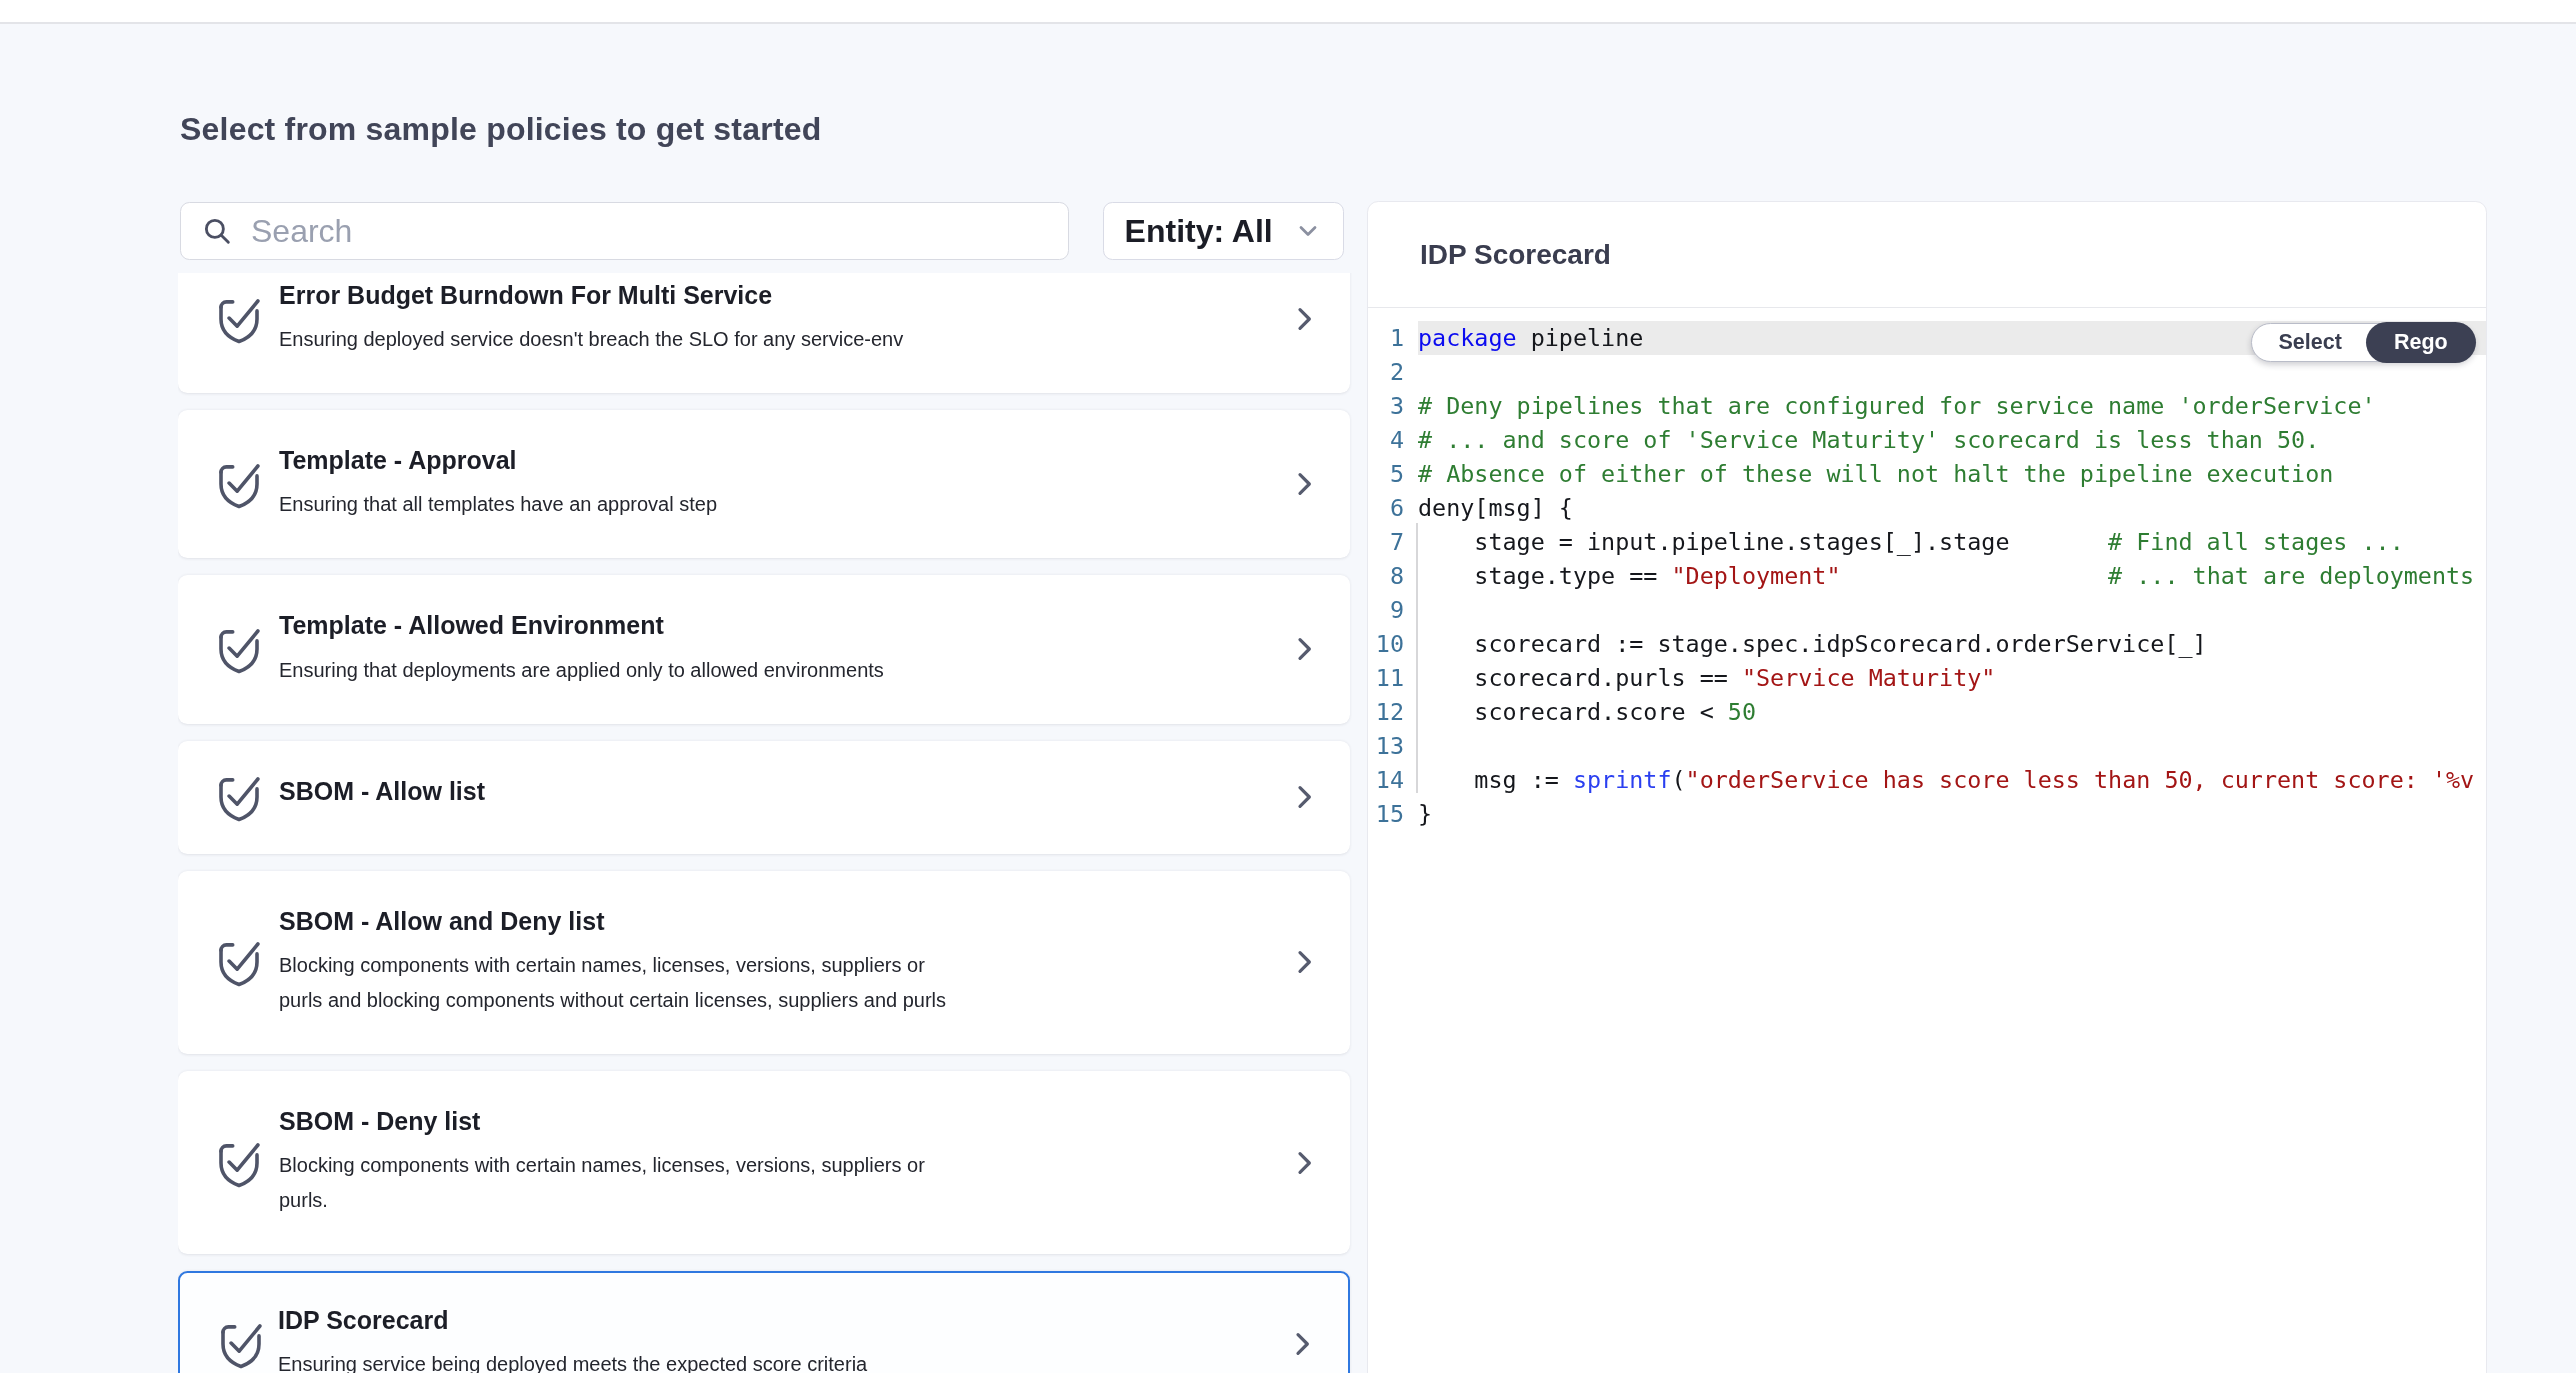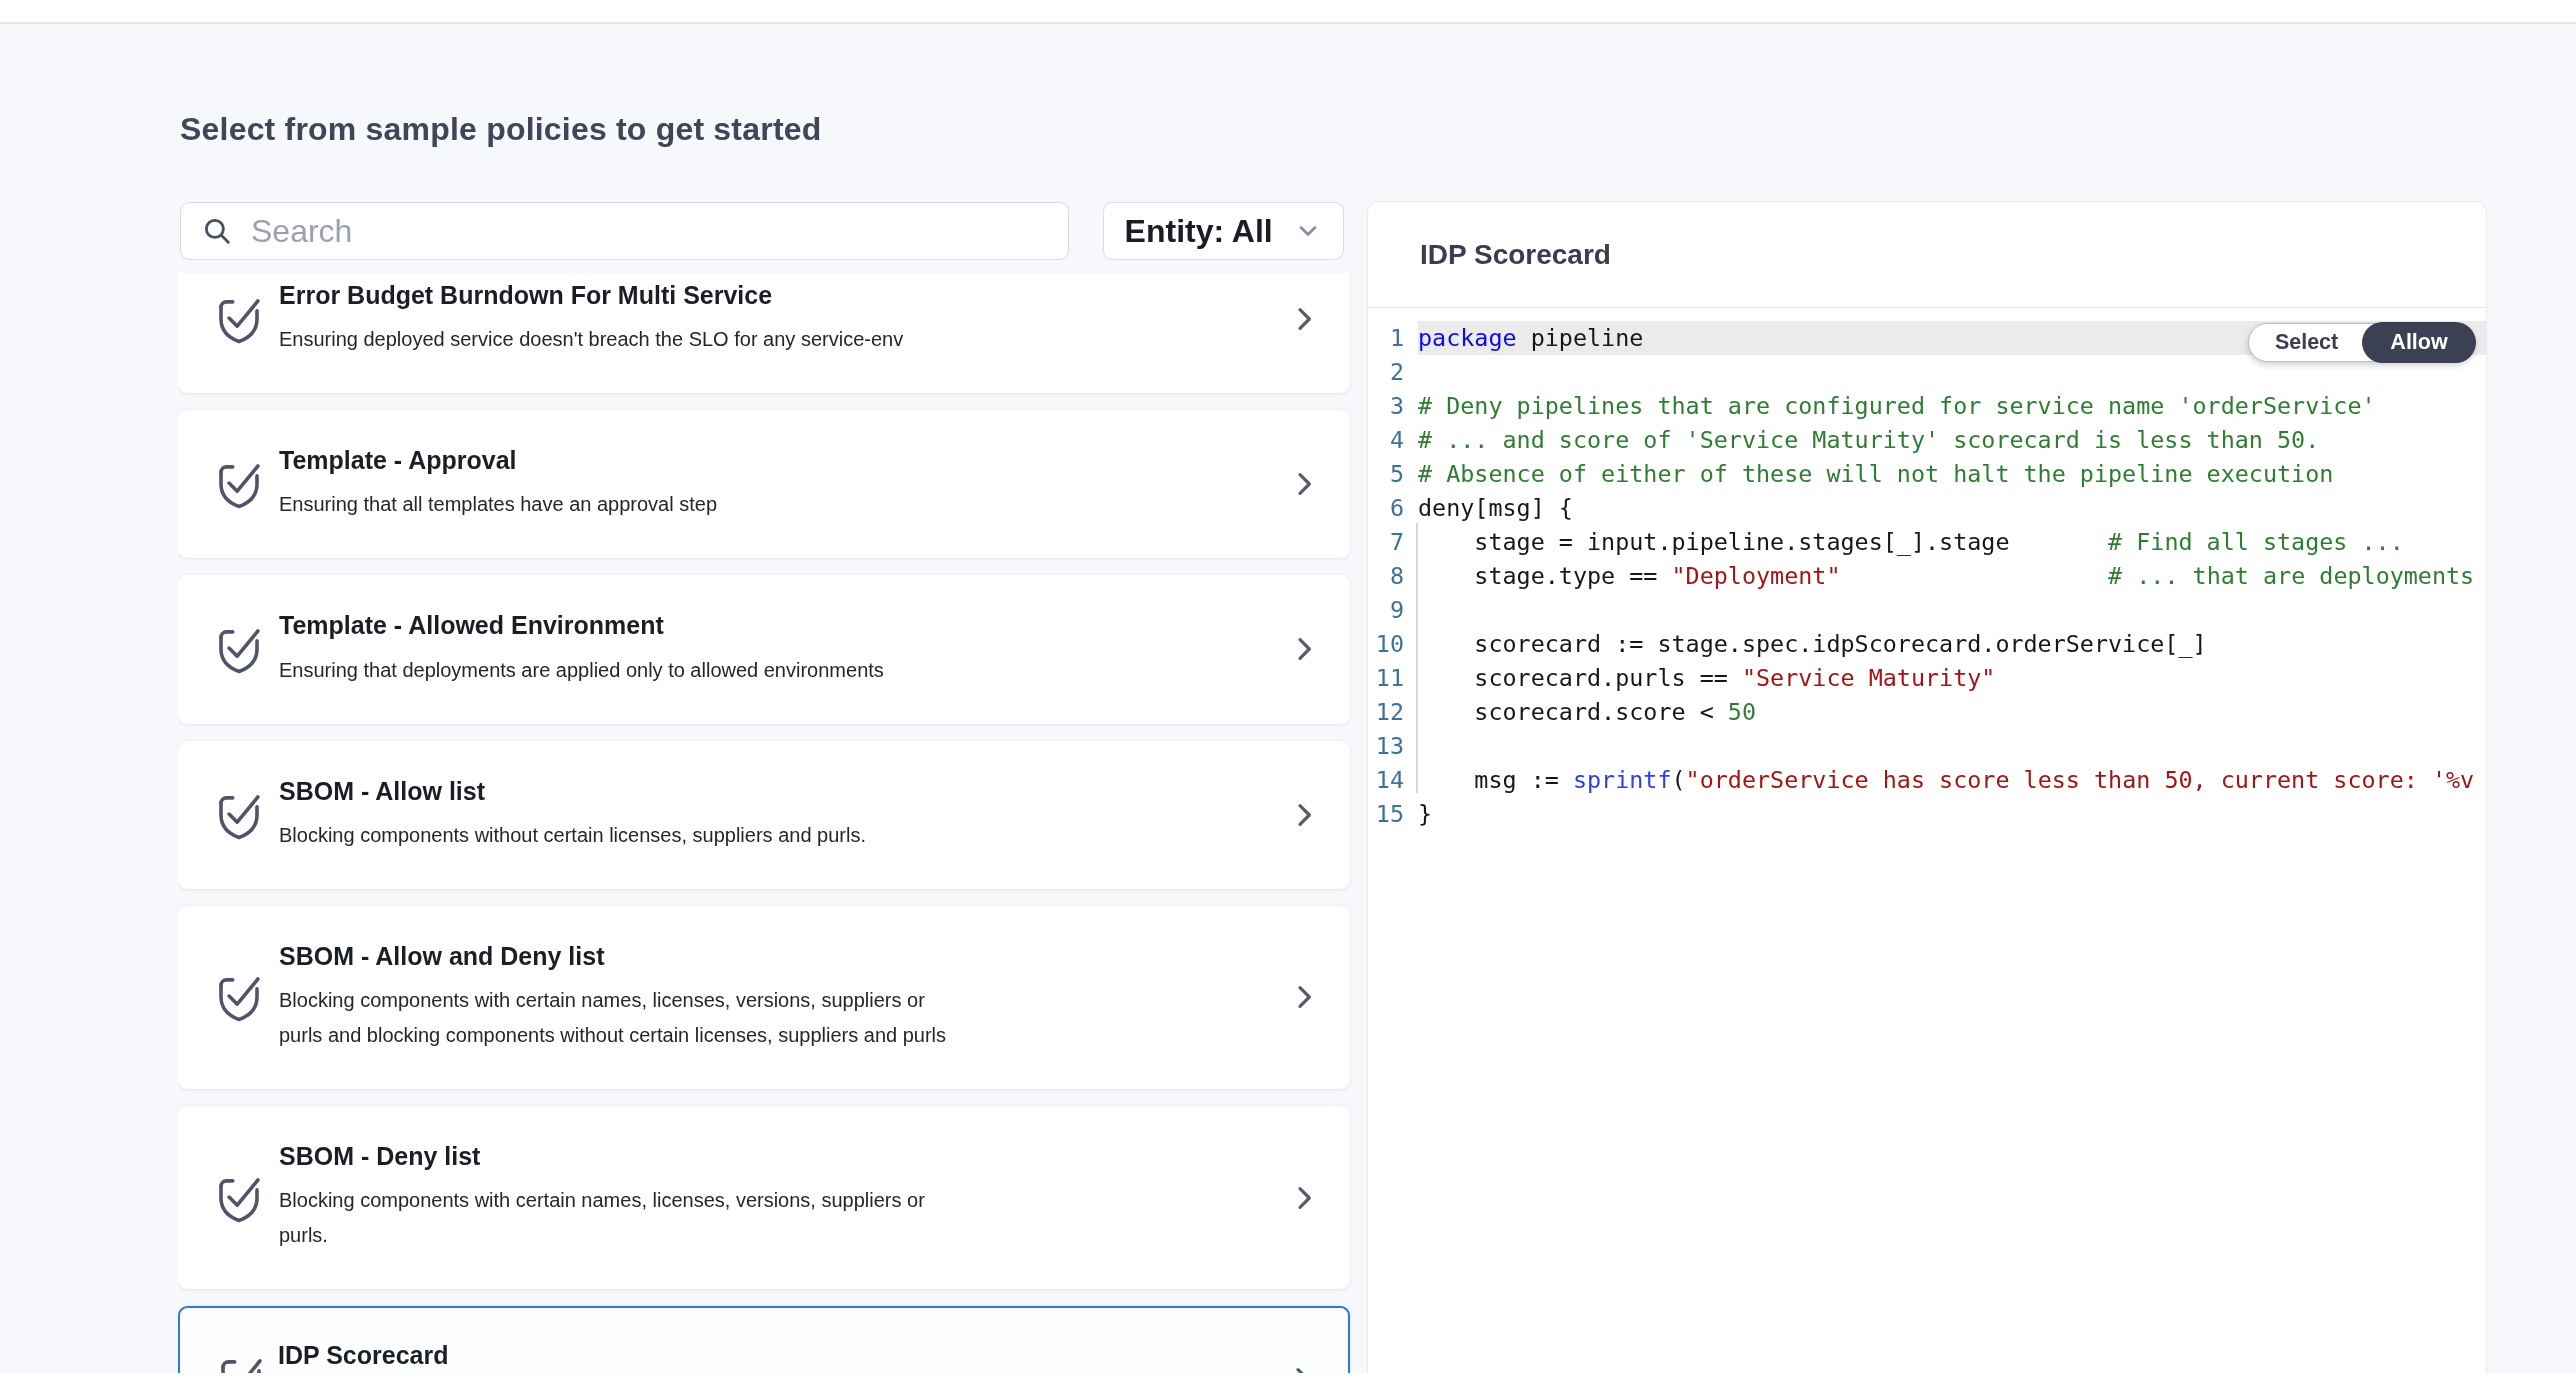--- a/index.html
+++ b/index.html
@@ -168,21 +168,20 @@
 
   <div class="card">
     <span class="shield">
       <svg width="54" height="54" viewBox="0 0 28 30" fill="none" stroke="#4f5468" stroke-width="2" stroke-linecap="round" stroke-linejoin="round">
         <path d="M4 8.5 C4 6.8 5.3 5.5 7 5.5 L10.5 5.5"></path>
         <path d="M4 8.5 L4 15 C4 21.5 8.5 25.5 14 27.5 C19.5 25.5 24 21.5 24 15 L24 10.5"></path>
         <path d="M8.5 14.5 L13 19 L24.5 5"></path>
       </svg>
     </span>
     <div class="ptitle">SBOM - Allow list</div>
-    <div class="pdesc">Blocking components without certain licenses, suppliers and purls.</div>
     <span class="chev">
       <svg width="32" height="36" viewBox="0 0 24 24" fill="none" stroke="#565b6e" stroke-width="2.4" stroke-linecap="round" stroke-linejoin="round">
         <path d="M9 5 L16 12 L9 19"></path>
       </svg>
     </span>
   </div>
 
   <div class="card">
     <span class="shield">
       <svg width="54" height="54" viewBox="0 0 28 30" fill="none" stroke="#4f5468" stroke-width="2" stroke-linecap="round" stroke-linejoin="round">
@@ -314,19 +313,19 @@
     <span class="content"><span class="seg-pl">    msg := </span><span class="seg-fn">sprintf</span><span class="seg-pl">(</span><span class="seg-st">"orderService has score less than 50, current score: '%v</span></span>
   </div>
 
   <div class="row">
     <span class="ln">15</span>
     <span class="content"><span class="seg-pl">}</span></span>
   </div>
 </div>
     <div class="view-toggle">
         <span class="opt">Select</span>
-        <span class="opt active">Allow</span>
+        <span class="opt active">Rego</span>
       </div>
   </div>
 </div>
 
 <div class="bottomstrip"></div>
 
 
 </body></html>

